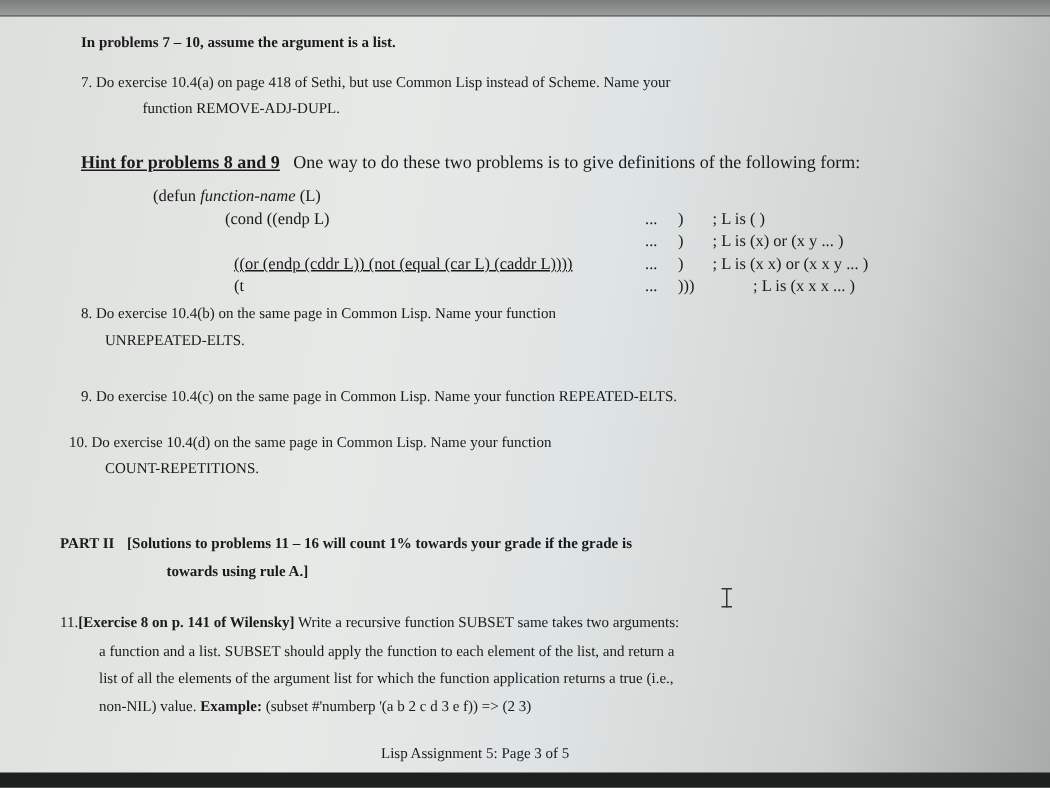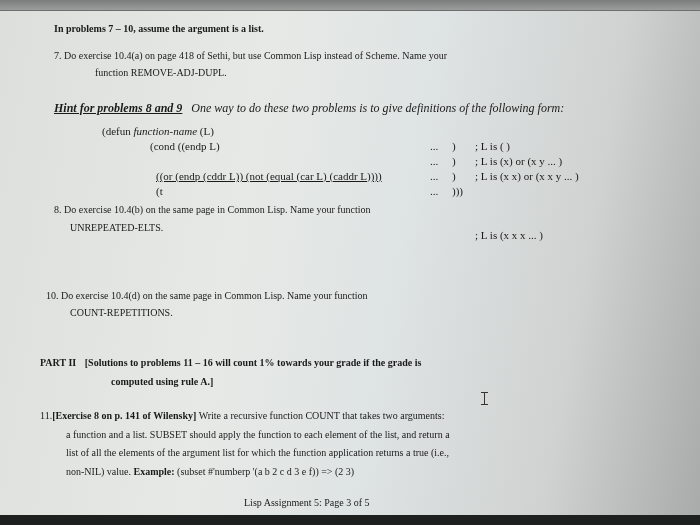--- a/index.html
+++ b/index.html
@@ -20,21 +20,21 @@
   }
   .bottom-bezel {
     position:absolute; left:0; top:515px; width:700px; height:10px;
     background:#1e1f1f;
   }
   .abs { position:absolute; white-space:nowrap; }
   .b { font-weight:bold; }
   .i { font-style:italic; }
   .u { text-decoration:underline; }
   .t15 { font-size:10px; }
-  .t12 { font-size:12px;font-style:italic; }
+  .t12 { font-size:12px; }
   .code { font-size:11px; }
   .cursor-ibeam {
     position:absolute; left:481px; top:381px; width:7px; height:13px;
   }
   .cursor-ibeam .v { position:absolute; left:3px; top:0; width:1px; height:13px; background:#333; }
   .cursor-ibeam .h1 { position:absolute; left:0; top:0; width:7px; height:1px; background:#333; }
   .cursor-ibeam .h2 { position:absolute; left:0; top:12px; width:7px; height:1px; background:#333; }
 </style>
 </head>
 <body>
@@ -67,47 +67,48 @@
   <div class="abs code" style="left:475px; top:144px;">;  L is (x) or (x y ... )</div>
 
   <div class="abs code" style="left:156px; top:159px;text-decoration:underline;">((or (endp (cddr L)) (not (equal (car L) (caddr L))))</div>
   <div class="abs code" style="left:430px; top:159px;">...</div>
   <div class="abs code" style="left:452px; top:159px;">)</div>
   <div class="abs code" style="left:475px; top:159px;">;  L is (x x)  or  (x x y ... )</div>
 
   <div class="abs code" style="left:156px; top:174px;">(t</div>
   <div class="abs code" style="left:430px; top:174px;">...</div>
   <div class="abs code" style="left:452px; top:174px;">)))</div>
-  <div class="abs code" style="left:475px; top:174px;margin-top:44px;">;  L is (x x x ... )</div>
+  <div class="abs code" style="left:502px; top:174px;">;  L is (x x x ... )</div>
 
   <div class="abs t15" style="left:54px; top:193px;">8. Do exercise 10.4(b) on the same page in Common Lisp. Name your function</div>
   <div class="abs t15" style="left:70px; top:211px;">UNREPEATED-ELTS.</div>
 
+  <div class="abs t15" style="left:54px; top:248px;">9. Do exercise 10.4(c) on the same page in Common Lisp. Name your function REPEATED-ELTS.</div>
 
   <div class="abs t15" style="left:46px; top:279px;">10. Do exercise 10.4(d) on the same page in Common Lisp. Name your function</div>
   <div class="abs t15" style="left:70px; top:296px;">COUNT-REPETITIONS.</div>
 
   <div class="abs b t15" style="left:40px; top:346px;">
     <span>PART II</span>
     <span style="margin-left:6px;">[Solutions to problems 11 – 16 will count 1% towards your grade if the grade is</span>
   </div>
-  <div class="abs b t15" style="left:111px; top:365px;">computed using rule A.]</div>
+  <div class="abs b t15" style="left:111px; top:365px;">towards using rule A.]</div>
 
   <div class="cursor-ibeam">
     <div class="h1"></div>
       <div class="v"></div>
       <div class="h2"></div>
   </div>
 
   <div class="abs t15" style="left:40px; top:399px;">
-    <span>11.</span><span class="b">[Exercise 8 on p. 141 of Wilensky]</span><span>  Write a recursive function COUNT that takes two arguments:</span>
+    <span>11.</span><span class="b">[Exercise 8 on p. 141 of Wilensky]</span><span>  Write a recursive function SUBSET same takes two arguments:</span>
   </div>
   <div class="abs t15" style="left:66px; top:418px;">a function and a list. SUBSET should apply the function to each element of the list, and return a</div>
   <div class="abs t15" style="left:66px; top:436px;text-align:right;">list of all the elements of the argument list for which the function application returns a true (i.e.,</div>
   <div class="abs t15" style="left:66px; top:455px;">
     <span>non-NIL) value.  </span><span class="b">Example:</span><span>  (subset  #'numberp  '(a b 2 c d 3 e f)) =&gt; (2 3)</span>
   </div>
 
-  <div class="abs t15" style="left:244px; top:486px;text-align:center;">Lisp Assignment 5: Page 3 of 5</div>
+  <div class="abs t15" style="left:254px; top:486px;text-align:center;">Lisp Assignment 5: Page 3 of 5</div>
 
 </div>
 
 <div class="bottom-bezel"></div>
 
 </body></html>

